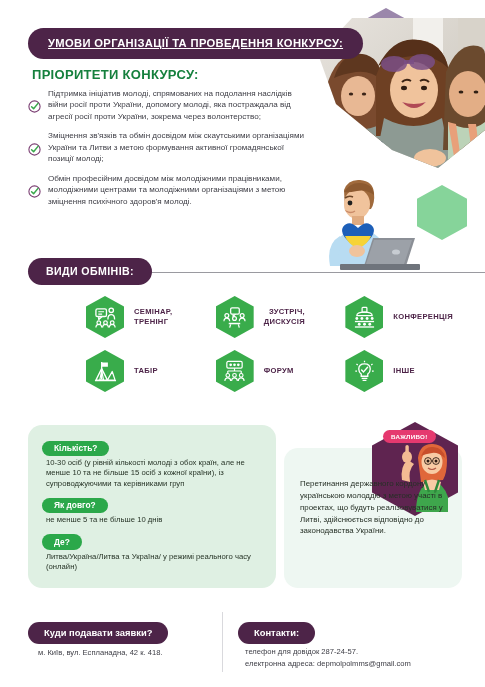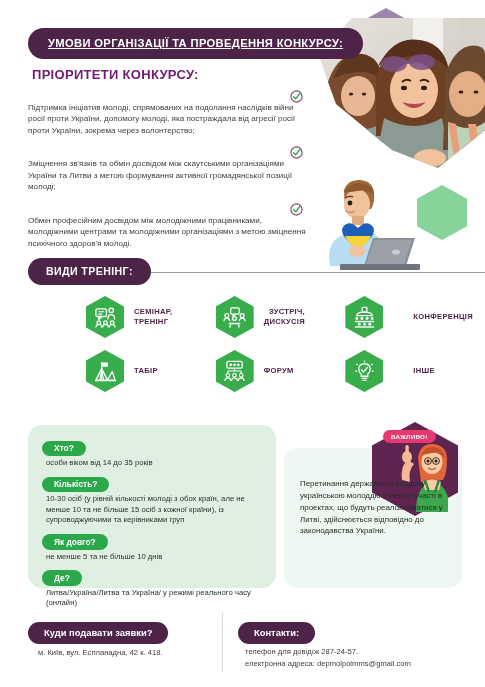--- a/index.html
+++ b/index.html
@@ -38,38 +38,37 @@
     font-size: 11.2px;
     letter-spacing: .35px;
     text-decoration: underline;
   }
 
   
   .priorities-title {
     position: absolute;
     left: 32px;
     top: 67px;
-    color: #701a75;
+    color: #15803d;
     font-size: 13px;
     font-weight: bold;
     letter-spacing: .3px;
   }
 
   .bullets {
     position: absolute;
     left: 28px;
     top: 88px;
     width: 282px;
     z-index: 5;
   }
   .bullet {
     display: flex;
-    align-items: flex-end;
+    align-items: center;
     margin-bottom: 8px;
-    flex-direction: column;
   }
   .bullet-icon {
     flex: 0 0 auto;
     width: 13px;
     height: 13px;
     margin-right: 7px;
     margin-top: 1px;
   }
   .bullet-text {
     font-size: 8.1px;
@@ -107,21 +106,21 @@
     display: flex;
     margin-bottom: 12px;
     margin-left: 24px;
   }
   .type-item {
     display: flex;
     align-items: center;
   }
   .type-item.c1 { width: 130px; margin-left: 62px; }
   .type-item.c2 { width: 130px; margin-left: 0px; text-align: right; }
-  .type-item.c3 { width: 140px; margin-left: 0px; gap: 20px; }
+  .type-item.c3 { width: 140px; margin-left: 0px; }
 
   .hex {
     flex: 0 0 auto;
     width: 38px;
     height: 42px;
     background: #39ac4b;
     clip-path: polygon(50% 0%, 100% 25%, 100% 75%, 50% 100%, 0% 75%, 0% 25%);
     display: flex;
     align-items: center;
     justify-content: center;
@@ -401,21 +400,21 @@
         <svg width="13" height="13" viewBox="0 0 13 13">
           <circle cx="6.5" cy="6.5" r="5.6" fill="none" stroke="#7b3f73" stroke-width="1.1"></circle>
           <path d="M3.6,6.8 L5.6,8.8 L10,3.4" fill="none" stroke="#3aa84c" stroke-width="1.5" stroke-linecap="round" stroke-linejoin="round"></path>
         </svg>
       </span>
       <span class="bullet-text">Обмін професійним досвідом між молодіжними працівниками, молодіжними центрами та молодіжними організаціями з метою зміцнення психічного здоров'я молоді.</span>
     </div>
   </div>
 
   <div class="kinds-rule"></div>
-  <div class="pill kinds-pill">ВИДИ ТРЕНІНГ:</div>
+  <div class="pill kinds-pill">ВИДИ ОБМІНІВ:</div>
 
   <div class="types">
     <div class="types-row">
 
       <div class="type-item c1">
         <span class="hex">
           <svg width="23" height="23" viewBox="0 0 24 24">
             <rect x="2" y="3" width="11" height="8" rx="1.6" fill="none" stroke="#fff" stroke-width="1.4"></rect>
             <path d="M5,11 L5,14 L8.5,11" fill="none" stroke="#fff" stroke-width="1.4" stroke-linejoin="round"></path>
             <line x1="4.5" y1="6" x2="10.5" y2="6" stroke="#fff" stroke-width="1.2"></line>
@@ -525,24 +524,20 @@
           </svg>
         </span>
         <span class="type-label">ІНШЕ</span>
       </div>
 
     </div>
   </div>
 
   <div class="qa-panel">
     <div class="qa-item">
-      <span class="qa-badge">Хто?</span>
-      <div class="qa-text">особи віком від 14 до 35 років</div>
-    </div>
-    <div class="qa-item">
       <span class="qa-badge">Кількість?</span>
       <div class="qa-text">10-30 осіб (у рівній кількості молоді з обох країн, але не менше 10 та не більше 15 осіб з кожної країни), із супроводжуючими та керівниками груп</div>
     </div>
     <div class="qa-item">
       <span class="qa-badge">Як довго?</span>
       <div class="qa-text">не менше 5 та не більше 10 днів</div>
     </div>
     <div class="qa-item">
       <span class="qa-badge">Де?</span>
       <div class="qa-text">Литва/Україна/Литва та Україна/ у режимі реального часу (онлайн)</div>

